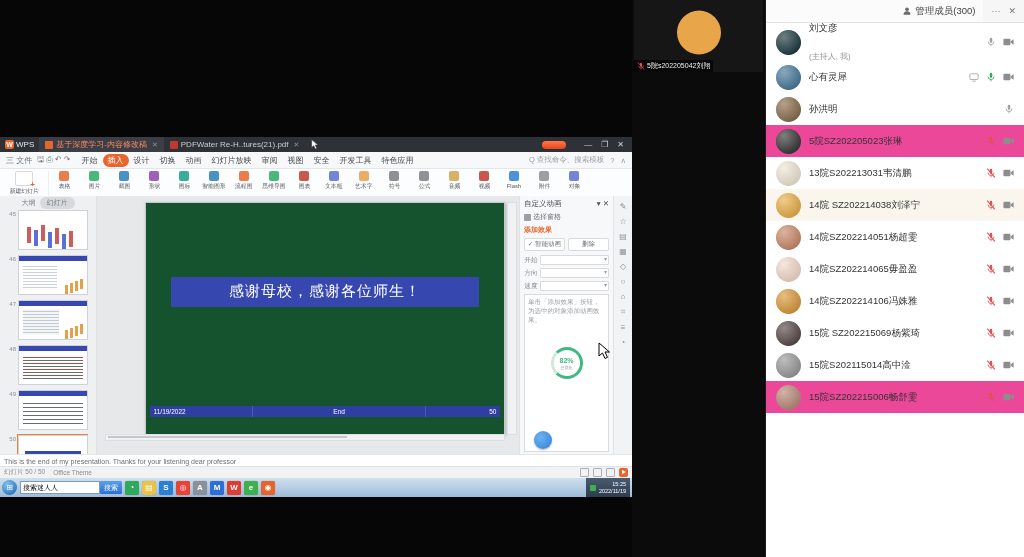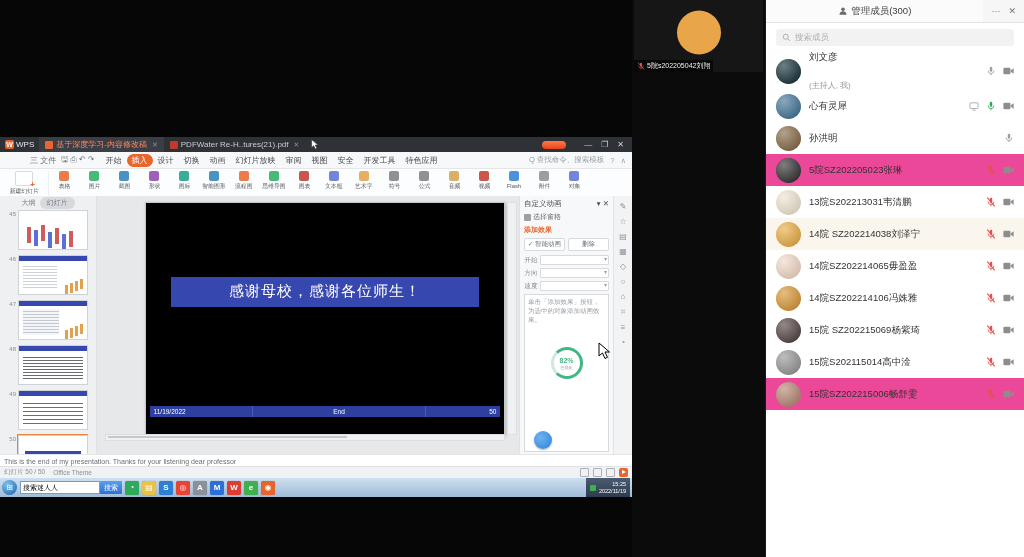--- a/index.html
+++ b/index.html
@@ -21,21 +21,21 @@
   .doc-tab .t-ppt{background:#e8652d;}
   .doc-tab .t-pdf{background:#c0392b;}
   .doc-tab .ttl{font-size:8px;overflow:hidden;text-overflow:ellipsis;}
   .doc-tab.active .ttl{color:#ff8a65;}
   .doc-tab .tx{color:#8b8f95;font-size:7px;margin-left:2px;}
   .newtab{color:#9aa0a6;font-size:10px;padding:0 6px;}
   .tab-spacer{flex:1;}
   .vip-pill{width:24px;height:8px;background:linear-gradient(#ff7a45,#e8431f);border-radius:4px;margin-right:10px;}
   .winctl{display:flex;gap:9px;padding:0 8px;color:#cfd2d6;font-size:8px;}
 
-  .menubar{height:16px;background:#f7f8f9;border-bottom:1px solid #e4e6e8;display:flex;align-items:center;font-size:8px;color:#4a4d52;padding-left:24px;}
+  .menubar{height:16px;background:#f7f8f9;border-bottom:1px solid #e4e6e8;display:flex;align-items:center;font-size:8px;color:#4a4d52;}
   .qat{display:flex;align-items:center;gap:5px;padding:0 6px;color:#6b6f75;}
   .menu-item{padding:1px 5px;border-radius:7px;}
   .menu-item.active{background:#e8652d;color:#fff;}
   .menu-right{margin-left:auto;display:flex;align-items:center;gap:6px;padding-right:6px;color:#9aa0a6;font-size:7.5px;}
 
   .ribbon{height:27px;background:#fcfdfe;border-bottom:1px solid #e4e6e8;display:flex;align-items:flex-start;padding:2px 2px 0 2px;overflow:hidden;}
   .rib-big{width:44px;display:flex;flex-direction:column;align-items:center;gap:1px;border-right:1px solid #eceef0;padding-right:2px;}
   .rib-big .bicon{width:16px;height:13px;background:#fff;border:1px solid #d8dadd;border-radius:2px;position:relative;}
   .rib-big .bicon::after{content:"+";position:absolute;right:-3px;bottom:-4px;color:#e8652d;font-size:8px;font-weight:bold;}
   .rib-item{width:30px;display:flex;flex-direction:column;align-items:center;gap:1px;}
@@ -64,21 +64,21 @@
       box-shadow:-5px 2px 0 #e2a14a,-10px 4px 0 #e2a14a,-15px 6px 0 #e2a14a;}
   .th.text1::before,.th.text2::before{content:"";position:absolute;left:0;top:0;right:0;height:5px;background:#3747b0;}
   .th.text1::after{content:"";position:absolute;left:4px;right:4px;top:9px;bottom:4px;
       background:repeating-linear-gradient(#fff 0 2px,#b24a4a 2px 3px,#fff 3px 5px,#6a6d72 5px 6px);}
   .th.text2::after{content:"";position:absolute;left:4px;right:4px;top:9px;bottom:4px;
       background:repeating-linear-gradient(#fff 0 3px,#6a6d72 3px 4px);}
   .th.final .banner{position:absolute;left:6px;right:6px;top:15px;height:8px;background:#3747b0;}
 
   
   .canvas{flex:1;background:#e6e8ea;position:relative;overflow:hidden;}
-  .page{position:absolute;left:8px;right:14px;top:6px;bottom:20px;background:#000000;border:1px solid #c6c9cc;box-shadow:1px 1px 3px rgba(0,0,0,.25);margin-left:40px;}
+  .page{position:absolute;left:8px;right:14px;top:6px;bottom:20px;background:#14532d;border:1px solid #c6c9cc;box-shadow:1px 1px 3px rgba(0,0,0,.25);margin-left:40px;}
   .slide-banner{position:absolute;left:7%;right:7%;top:32%;height:13%;background:#3747b0;display:flex;align-items:center;justify-content:center;}
   .slide-banner span{color:#fff;font-size:15px;letter-spacing:1px;font-family:"Liberation Serif","DejaVu Serif",serif;}
   .slide-footer{position:absolute;left:1%;right:1%;bottom:7.5%;height:4.5%;background:#2f3f9f;display:flex;color:#fff;font-size:6.5px;}
   .sf-l{width:28%;border-right:1px solid #4a59b5;display:flex;align-items:center;padding-left:4px;}
   .sf-m{flex:1;border-right:1px solid #4a59b5;display:flex;align-items:center;justify-content:center;}
   .sf-r{width:20%;display:flex;align-items:center;justify-content:flex-end;padding-right:4px;}
   .hscroll{position:absolute;left:8px;right:14px;bottom:14px;height:5px;background:#f0f1f3;border:1px solid #dcdee1;}
   .hscroll::before{content:"";position:absolute;left:2px;top:1px;width:60%;height:2px;background:#c4c8cc;}
   .vscroll{position:absolute;right:2px;top:6px;bottom:20px;width:8px;background:#f0f1f3;border:1px solid #dcdee1;}
 
@@ -150,21 +150,21 @@
   .vlabel .nm{color:#eee;font-size:7px;white-space:nowrap;overflow:hidden;text-overflow:ellipsis;}
   .hostb{width:9px;height:9px;background:#f5a623;border-radius:1px;display:flex;align-items:center;justify-content:center;flex:0 0 auto;}
   .vmic{display:flex;flex:0 0 auto;}
   .vmic.w{color:#fff;}.vmic.gr{color:#35c759;}.vmic.r{color:#e05252;}
 
   
   #panel{left:765px;top:0;width:259px;height:557px;background:#fff;border-left:1px solid #1a1a1a;box-sizing:border-box;}
   .p-header{height:22px;background:#f6f6f6;border-bottom:1px solid #e3e3e3;display:flex;align-items:center;font-size:9.5px;color:#3c3c3c;}
   .p-tab{display:flex;align-items:center;gap:3px;padding:0 8px;height:100%;}
   .p-tab.chat{width:96px;border-right:1px solid #e6e6e6;}
-  .p-tab.members{flex:1;justify-content:center;background:#fbfbfb;}
+  .p-tab.members{flex:1;justify-content:flex-end;background:#fbfbfb;}
   .p-actions{display:flex;align-items:center;gap:8px;padding:0 8px;color:#7a7a7a;font-size:9px;}
   .p-search{padding:6px 10px;}
   .p-search .box{height:17px;background:#f2f2f2;border-radius:3px;display:flex;align-items:center;gap:4px;padding:0 6px;color:#b0b0b0;font-size:8.5px;}
   .mlist{overflow:hidden;height:500px;}
   .m-row{display:flex;align-items:center;height:32px;padding:0 10px;gap:8px;}
   .m-row.first{height:38px;}
   .m-row.hl{background:#ec4899;}
   .m-row.hl2{background:#faf6ee;}
   .m-avatar{width:25px;height:25px;border-radius:50%;flex:0 0 auto;position:relative;overflow:hidden;display:flex;align-items:center;justify-content:center;}
   .m-avatar::after{content:"";position:absolute;inset:0;border-radius:50%;background:radial-gradient(circle at 32% 28%,rgba(255,255,255,.35),rgba(0,0,0,.12) 75%);}
@@ -676,29 +676,20 @@
             <path d="M1.8 10.6a4.2 4.2 0 0 1 8.4 0z" fill="#6a6a6a"></path>
           </svg>
         <span>管理成员(300)</span>
       </div>
       <div class="p-actions">
         <span>···</span>
         <span>✕</span>
       </div>
     </div>
 
-    <div class="p-search">
-      <div class="box">
-        <svg viewBox="0 0 12 12" width="9" height="9">
-            <circle cx="5" cy="5" r="3.4" fill="none" stroke="#a8a8a8" stroke-width="1.2"></circle>
-            <line x1="7.6" y1="7.6" x2="10.6" y2="10.6" stroke="#a8a8a8" stroke-width="1.2"></line>
-          </svg>
-        <span>搜索成员</span>
-      </div>
-    </div>
 
     <div class="mlist">
 
         <div class="m-row first">
           <div class="m-avatar" style="background: rgb(31, 59, 66);">
             <span></span>
           </div>
           <div class="m-names">
             <div class="m-name">刘文彦</div>
             <div class="m-sub">(主持人, 我)</div>
@@ -852,20 +843,46 @@
             <span class="ic g dark">
               <svg viewBox="0 0 14 10" width="11" height="8">
                 <rect x="0.5" y="1" width="9" height="8" rx="1.5" fill="currentColor"></rect>
                 <path d="M10 4.2l3.5-2.6v6.8L10 5.8z" fill="currentColor"></path>
               </svg>
             </span>
           </div>
         </div>
 
 
+        <div class="m-row">
+          <div class="m-avatar" style="background: rgb(201, 138, 107);">
+            <span></span>
+          </div>
+          <div class="m-names">
+            <div class="m-name">14院SZ202214051杨超雯</div>
+
+          </div>
+          <div class="m-icons">
+
+            <span class="ic r off">
+              <svg viewBox="0 0 12 12" width="10" height="10">
+                <rect x="4.5" y="1" width="3" height="6" rx="1.5" fill="currentColor"></rect>
+                <path d="M2.5 5.5a3.5 3.5 0 0 0 7 0" fill="none" stroke="currentColor" stroke-width="1"></path>
+                <line x1="6" y1="9" x2="6" y2="11.2" stroke="currentColor" stroke-width="1"></line>
+                <line class="slash" x1="1.5" y1="0.8" x2="10.5" y2="11.2" stroke="#e05252" stroke-width="1.3"></line>
+              </svg>
+            </span>
+            <span class="ic g dark">
+              <svg viewBox="0 0 14 10" width="11" height="8">
+                <rect x="0.5" y="1" width="9" height="8" rx="1.5" fill="currentColor"></rect>
+                <path d="M10 4.2l3.5-2.6v6.8L10 5.8z" fill="currentColor"></path>
+              </svg>
+            </span>
+          </div>
+        </div>
 
 
         <div class="m-row">
           <div class="m-avatar" style="background: rgb(242, 217, 201);">
             <span></span>
           </div>
           <div class="m-names">
             <div class="m-name">14院SZ202214065毋盈盈</div>
 
           </div>

